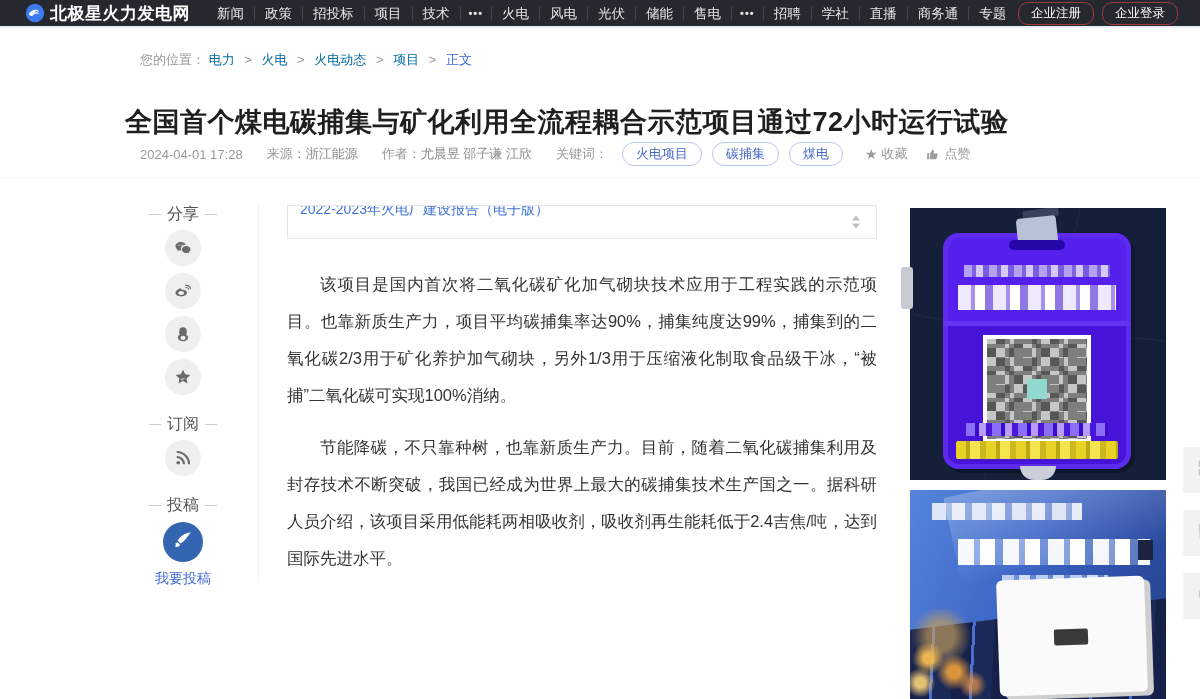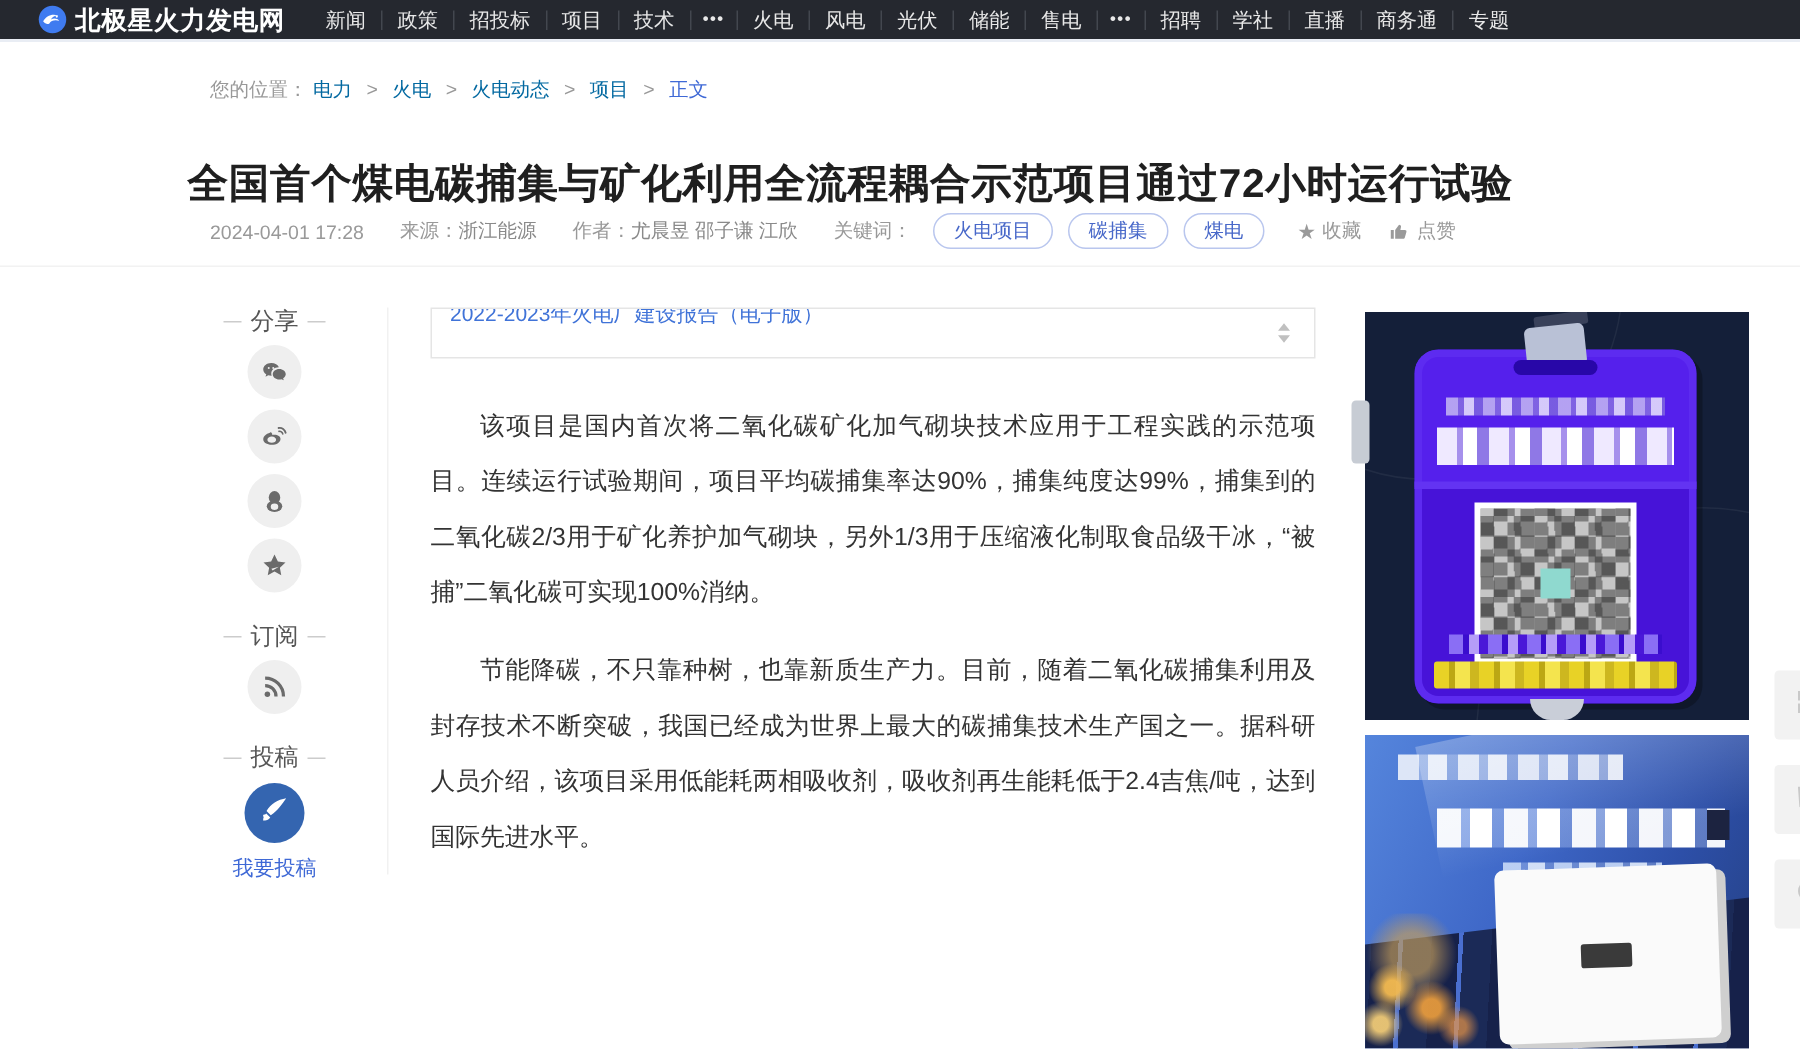--- a/index.html
+++ b/index.html
@@ -185,20 +185,24 @@
     <a class="nav-item">光伏</a>
     <a class="nav-item">储能</a>
     <a class="nav-item">售电</a>
     <a class="nav-item dots">•••</a>
     <a class="nav-item">招聘</a>
     <a class="nav-item">学社</a>
     <a class="nav-item">直播</a>
     <a class="nav-item">商务通</a>
     <a class="nav-item">专题</a>
   </nav>
+  <div class="nav-actions">
+    <button class="red-btn">企业注册</button>
+    <button class="red-btn">企业登录</button>
+  </div>
 </header>
 
 <div class="breadcrumb">
   <span>您的位置：</span>
   <a>电力</a>
   <span class="sep">&gt;</span>
   <a>火电</a>
   <span class="sep">&gt;</span>
   <a>火电动态</a>
   <span class="sep">&gt;</span>
@@ -304,21 +308,21 @@
 <div class="content-col">
   <div class="report-box">
     <a class="report-link">2022-2023年火电厂建设报告（电子版）</a>
     <div class="carousel-arrows">
       <span class="tri-up"></span>
       <span class="tri-down"></span>
     </div>
   </div>
   <div class="article-body">
     <p>
-      <span>该项目是国内首次将二氧化碳矿化加气砌块技术应用于工程实践的示范项目。连续运行试验期间，项目平均碳捕集率达90%，捕集纯度达99%，捕集到的二氧化碳2/3用于矿化养护加气砌块，另外1/3用于压缩液化制取食品级干冰，“被捕”二氧化碳可实现100%消纳。</span>
+      <span>该项目是国内首次将二氧化碳矿化加气砌块技术应用于工程实践的示范项目。也靠新质生产力，项目平均碳捕集率达90%，捕集纯度达99%，捕集到的二氧化碳2/3用于矿化养护加气砌块，另外1/3用于压缩液化制取食品级干冰，“被捕”二氧化碳可实现100%消纳。</span>
     </p>
     <p>
       <span>节能降碳，不只靠种树，也靠新质生产力。目前，随着二氧化碳捕集利用及封存技术不断突破，我国已经成为世界上最大的碳捕集技术生产国之一。据科研人员介绍，该项目采用低能耗两相吸收剂，吸收剂再生能耗低于2.4吉焦/吨，达到国际先进水平。</span>
     </p>
 
   </div>
 </div>
 
 <div class="ad1">
   <div class="ad1-inner">

